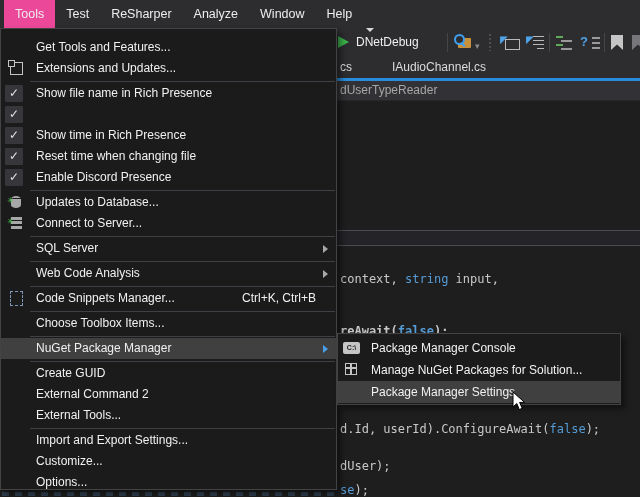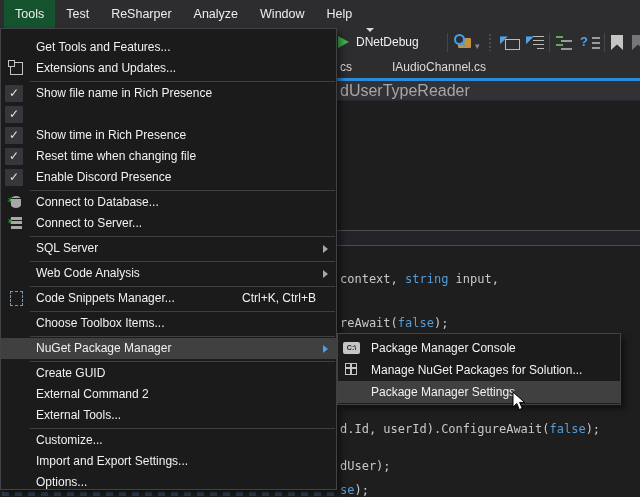--- a/index.html
+++ b/index.html
@@ -4,21 +4,21 @@
 <style>
   html,body{margin:0;padding:0;background:#1e1e1e;}
   .screen{position:relative;width:640px;height:497px;overflow:hidden;
           font-family:"Liberation Sans",sans-serif;background:#1e1e1e;
           -webkit-font-smoothing:antialiased;}
 
   
   .menubar{position:absolute;left:0;top:0;width:640px;height:28px;background:#2d2d30;
            display:flex;align-items:stretch;padding-left:4px;z-index:5;}
   .mb-item{color:#ededed;font-size:12.5px;line-height:28px;padding:0 11px;cursor:default;}
-  .mb-item.active{background:#14532d;}
+  .mb-item.active{background:#ec4899;}
 
   .toolbar{position:absolute;left:0;top:28px;width:640px;height:29px;background:#2d2d30;z-index:1;}
   .toolbar *{position:absolute;}
   .play{left:338px;top:8px;width:0;height:0;border-left:11px solid #3cb44b;
         border-top:6.5px solid transparent;border-bottom:6.5px solid transparent;}
   .runcfg{left:356px;top:0;height:29px;line-height:29px;color:#f1f1f1;font-size:12px;}
   .runcfg .caret{display:inline-block;margin-left:10px;width:0;height:0;vertical-align:middle;
         border-top:4px solid #d8d8d8;border-left:4px solid transparent;border-right:4px solid transparent;}
   .tsep{top:5px;width:1px;height:19px;background:#46464a;}
   .tsep.s1{left:447px;} .tsep.s2{left:549px;} .tsep.s3{left:604px;}
@@ -51,21 +51,21 @@
   .bm.main{left:611px;}
   .bm.dim{left:632px;background:#77777b;}
 
   .tabstrip{position:absolute;left:0;top:57px;width:640px;height:21px;background:#2d2d30;z-index:1;}
   .tab{position:absolute;top:0;height:21px;line-height:20px;font-size:12px;color:#dcdcdc;}
   .tab:nth-child(1){left:340px;} .tab:nth-child(2){left:392px;} .tab:nth-child(3){left:538px;}
   .blueline{position:absolute;left:0;top:78px;width:640px;height:3px;background:#288cdc;z-index:1;}
 
   .navbarbox{position:absolute;left:0;top:81px;width:640px;height:19px;background:#323236;z-index:1;
              border-bottom:1px solid #27272b;}
-  .navbarbox span{position:absolute;left:340px;top:0;line-height:19px;font-size:16px;color:#a6a6a6;}
+  .navbarbox span{position:absolute;left:340px;top:0;line-height:19px;font-size:12px;color:#a6a6a6;}
 
   
   .editor{position:absolute;left:0;top:100px;width:640px;height:397px;background:#1e1e1e;z-index:0;}
   .code-line{position:absolute;left:340px;white-space:pre;font-family:"DejaVu Sans Mono",monospace;
              font-size:12px;line-height:15px;}
   .seg-plain{color:#c8c8c8;} .seg-keyword{color:#569cd6;}
   .memberband{position:absolute;left:337px;right:0;top:130px;height:14px;background:#242428;
               border-top:1px solid #4b4b50;border-bottom:1px solid #4b4b50;}
   .dashstrip{position:absolute;left:2px;top:392px;width:332px;height:4px;opacity:.55;
              background:repeating-linear-gradient(90deg,#3d5a78 0 7px,transparent 7px 13px);}
@@ -173,21 +173,21 @@
     </div>
   <div class="blueline"></div>
 
   <div class="navbarbox">
     <span>dUserTypeReader</span>
   </div>
 
   <div class="editor">
     <div id="codelines">
         <div class="code-line" style="top: 172px;"><span class="seg-plain">context, </span><span class="seg-keyword">string</span><span class="seg-plain"> input,</span></div>
-        <div class="code-line" style="top: 216px;"><span class="seg-plain">reAwait(</span><span class="seg-keyword">false</span><span class="seg-plain">);</span></div>
+        <div class="code-line" style="top: 224px; font-weight: bold;"><span class="seg-plain">reAwait(</span><span class="seg-keyword">false</span><span class="seg-plain">);</span></div>
         <div class="code-line" style="top: 322px;"><span class="seg-plain">d.Id, userId).ConfigureAwait(</span><span class="seg-keyword">false</span><span class="seg-plain">);</span></div>
         <div class="code-line" style="top: 359px; text-align: right;"><span class="seg-plain">dUser);</span></div>
         <div class="code-line" style="top: 383px;"><span class="seg-keyword">se</span><span class="seg-plain">);</span></div>
       </div>
     <div class="memberband"></div>
     <div class="dashstrip"></div>
   </div>
 
   <div class="menu tools-menu" id="toolsmenu">
       <div class="mrow">
@@ -206,21 +206,21 @@
     <span class="mlabel">Show time in Rich Presence</span>
   <span class="check">✓</span></div>
       <div class="mrow">
     <span class="mlabel">Reset time when changing file</span>
   <span class="check">✓</span></div>
       <div class="mrow">
     <span class="mlabel">Enable Discord Presence</span>
   <span class="check">✓</span></div>
       <div class="msep"></div>
       <div class="mrow">
-    <span class="mlabel">Connect to Database...</span>
+    <span class="mlabel">Updates to Database...</span>
   <span class="ic ic-database"></span></div>
       <div class="mrow">
     <span class="mlabel">Connect to Server...</span>
   <span class="ic ic-server"></span></div>
       <div class="msep"></div>
       <div class="mrow">
     <span class="mlabel">SQL Server</span>
   <span class="sub-arrow"></span></div>
       <div class="msep"></div>
       <div class="mrow">
@@ -243,24 +243,24 @@
     <span class="mlabel">Create GUID</span>
   </div>
       <div class="mrow">
     <span class="mlabel">External Command 2</span>
   </div>
       <div class="mrow">
     <span class="mlabel">External Tools...</span>
   </div>
       <div class="msep"></div>
       <div class="mrow">
+    <span class="mlabel">Import and Export Settings...</span>
+  </div>
+      <div class="mrow">
     <span class="mlabel">Customize...</span>
-  </div>
-      <div class="mrow">
-    <span class="mlabel">Import and Export Settings...</span>
   </div>
       <div class="mrow">
     <span class="mlabel">Options...</span>
   <span class="ic ic-gear"></span></div>
     </div>
   <div class="menu submenu" id="nugetmenu">
       <div class="mrow">
     <span class="mlabel">Package Manager Console</span>
   <span class="ic ic-console"></span></div>
       <div class="mrow">

